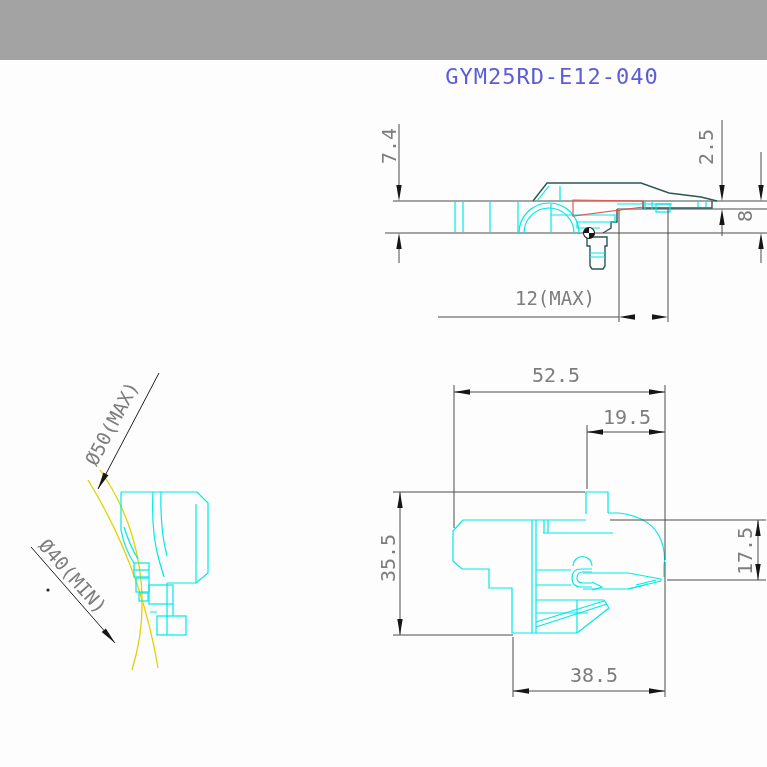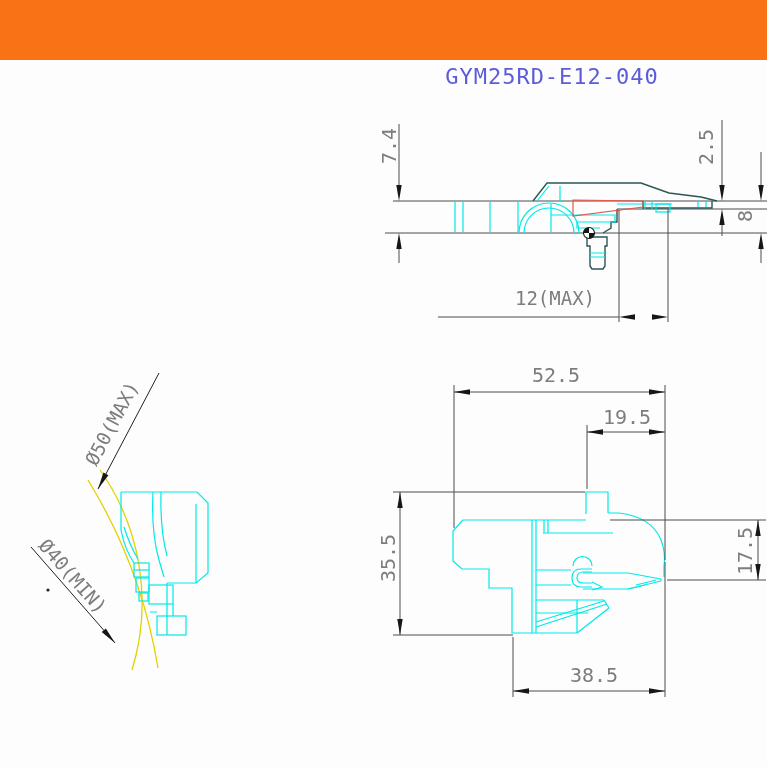--- a/index.html
+++ b/index.html
@@ -1,16 +1,16 @@
 <!DOCTYPE html>
 <html><head>
 <meta charset="utf-8">
 <style>
   html,body{margin:0;padding:0;background:#ffffff;}
-  .canvas{position:relative;width:767px;height:767px;background:#f97316;overflow:hidden;}
+  .canvas{position:relative;width:767px;height:767px;background:#a3a3a3;overflow:hidden;}
   .tint-band{position:absolute;left:0;top:60px;width:767px;height:707px;background:#fcfdfc;}
   svg{position:absolute;left:0;top:0;}
   text{font-family:"DejaVu Sans Mono",monospace;}
   .dim-txt{fill:#7d7d7d;font-size:20px;}
   .dim-txt-sm{fill:#7d7d7d;font-size:19px;}
   .title-txt{fill:#5c5cda;font-size:22px;letter-spacing:1px;}
   .gline{stroke:#4d4d4d;stroke-width:1;fill:none;}
   .arrow{fill:#161616;stroke:none;}
   .cy{stroke:#00e9e9;stroke-width:1.2;fill:none;}
   .dk{stroke:#2c5656;stroke-width:1.4;fill:none;}

